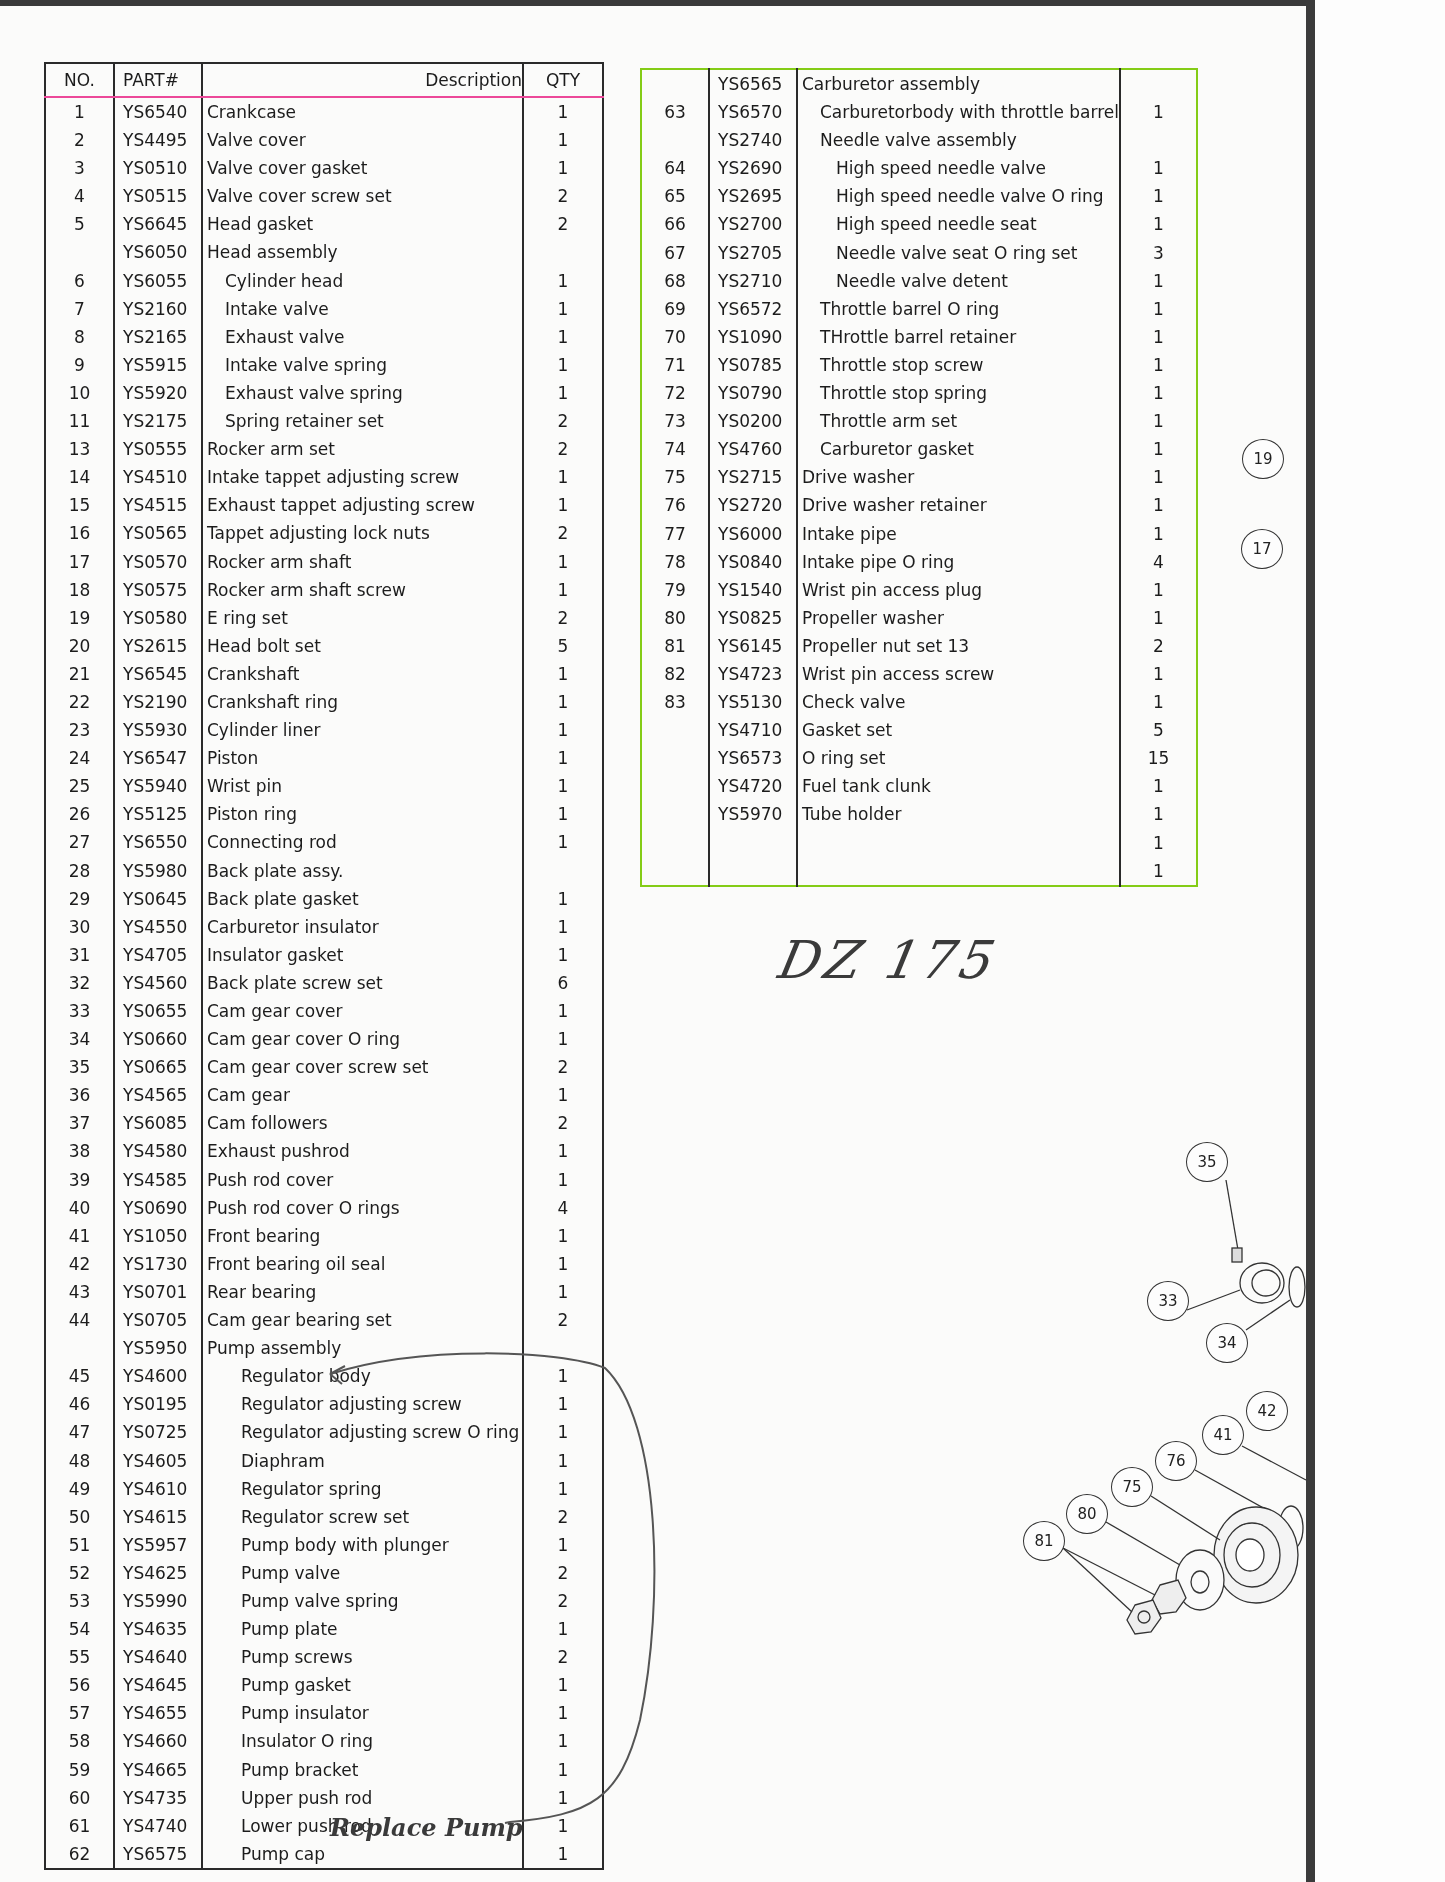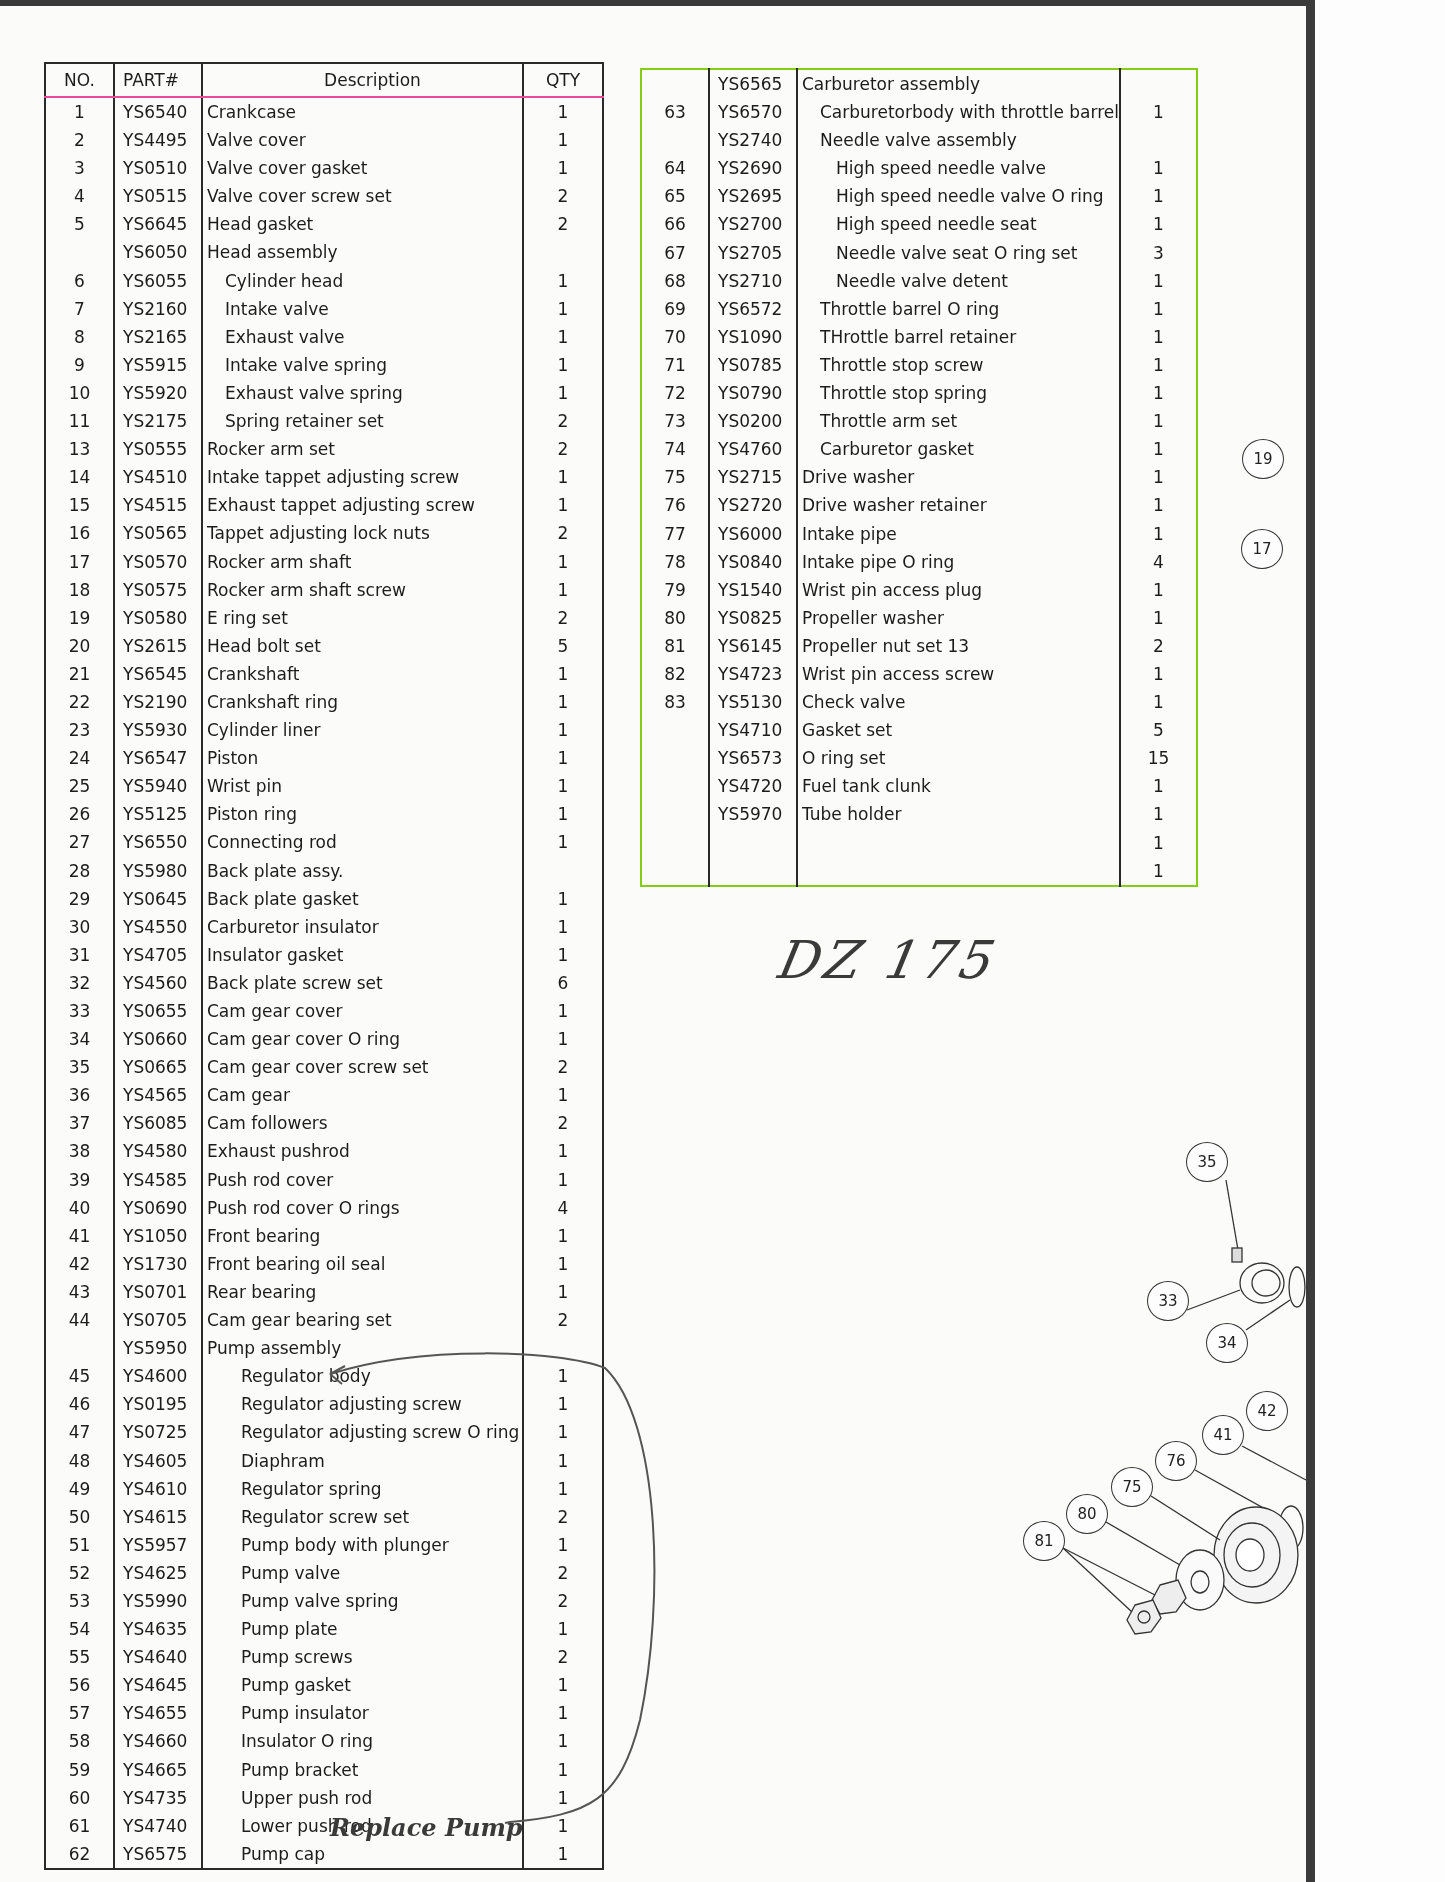--- a/index.html
+++ b/index.html
@@ -17,21 +17,21 @@
   .c-no { text-align:center; border-right:2px solid #2a2a2a; }
   .c-part { text-align:left; padding-left:8px !important; border-right:2px solid #2a2a2a; }
   .c-desc { text-align:left; padding-left:4px !important; border-right:2px solid #2a2a2a; }
   .c-qty { text-align:center; }
   .ind1 { padding-left:22px !important; }
   .ind2 { padding-left:38px !important; }
 
   #left-table { left:44px; top:62px; border:2px solid #2a2a2a; }
   #left-table col.no { width:69px; } #left-table col.part { width:88px; }
   #left-table col.desc { width:321px; } #left-table col.qty { width:80px; }
-  #left-table th.c-desc { text-align:center; padding-left:20px !important; }
+  #left-table th.c-desc { text-align:right; padding-left:20px !important; }
 
   #right-table { left:640px; top:68px; border:2px solid #84cc16; }
   #right-table col.no { width:68px; } #right-table col.part { width:88px; }
   #right-table col.desc { width:322px; } #right-table col.qty { width:77px; }
   #right-table td { height:28.1px; }
 
   .handwriting { position:absolute; font-family:"DejaVu Serif", serif; font-style:italic; color:#3a3a3a; }
   #model-note { left:780px; top:930px; font-size:52px; letter-spacing:4px; transform:skewX(-12deg); font-weight:normal; }
   #replace-note { left:330px; top:1813px; font-size:24px; font-weight:bold; }
 

